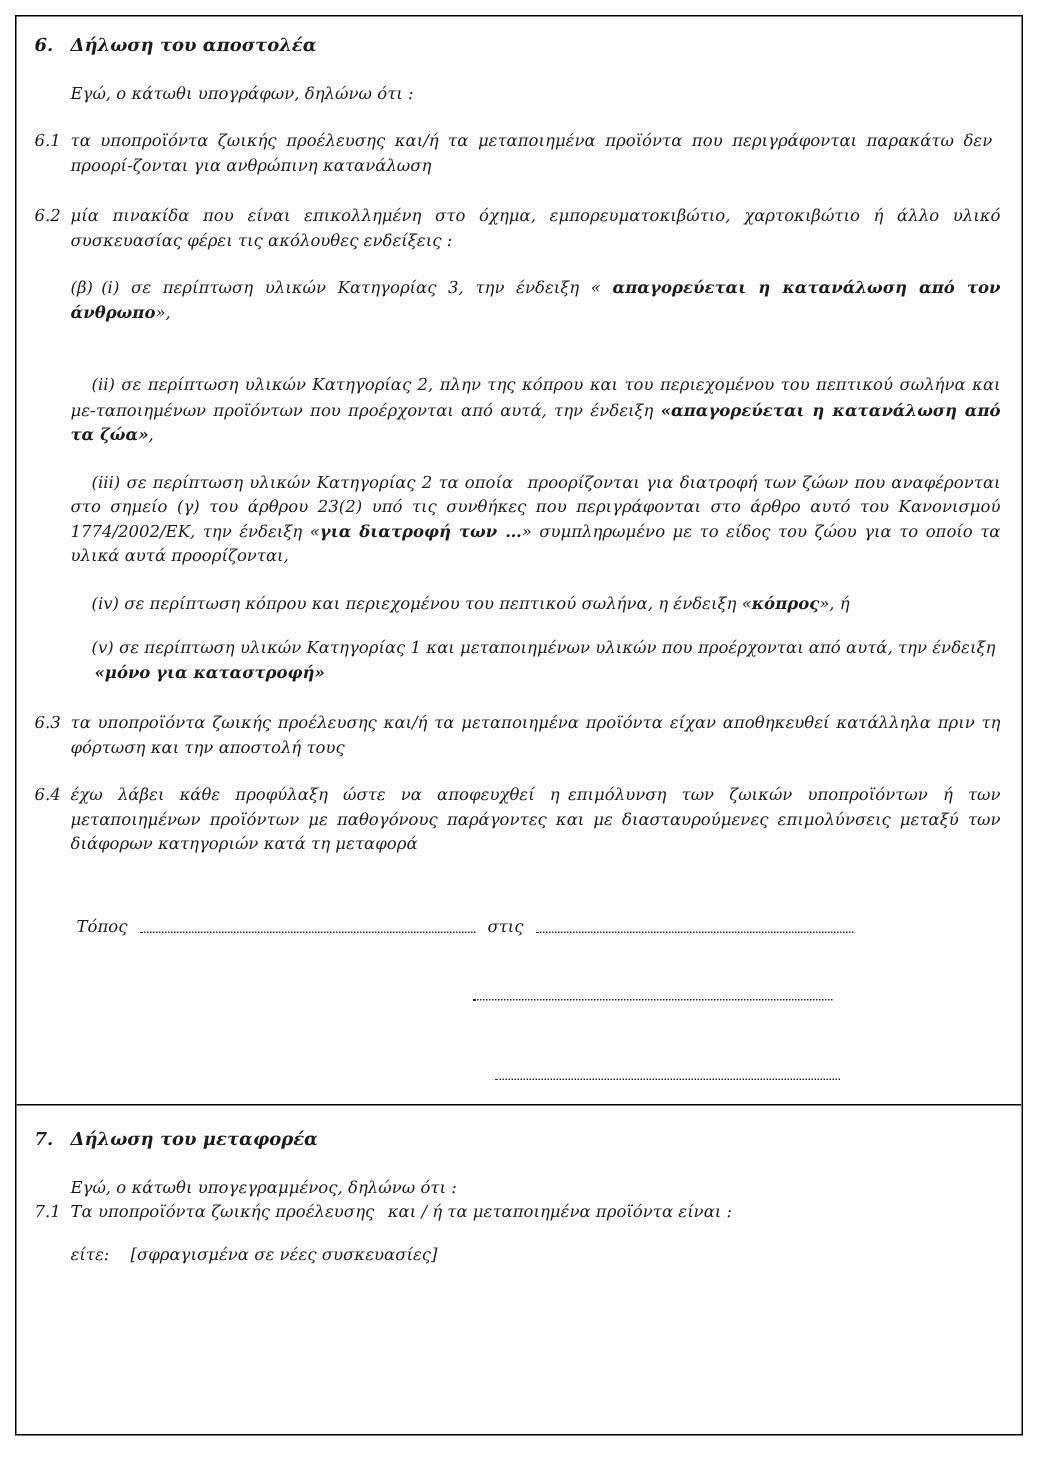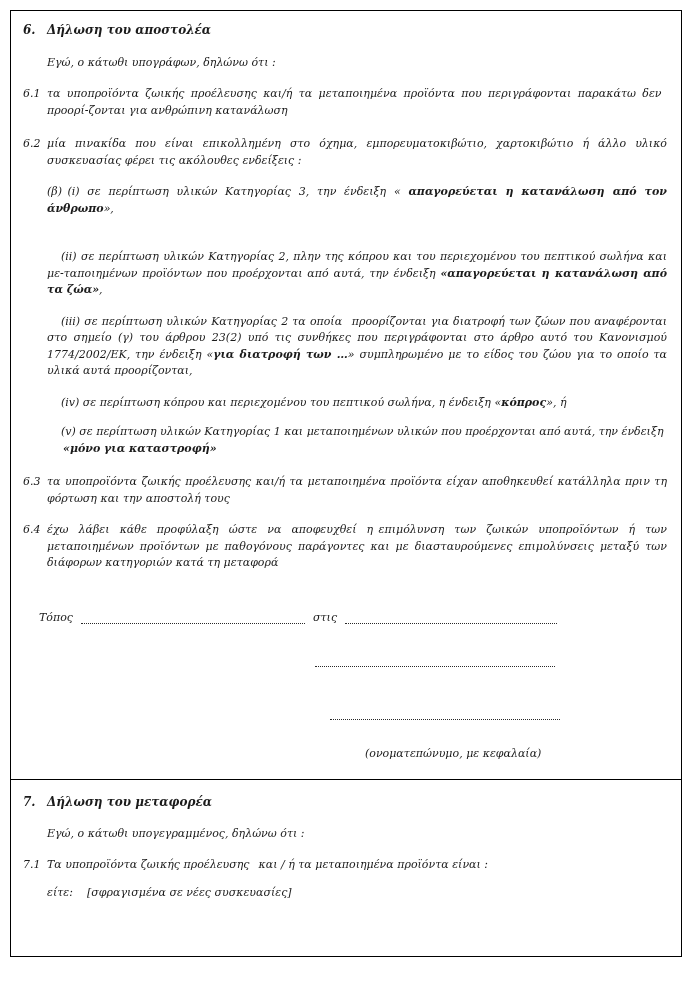--- a/index.html
+++ b/index.html
@@ -26,32 +26,32 @@
   .i61 { margin-top:15px; }
   .i62 { margin-top:17px; }
   .pa  { margin:13px 0 0 24px; }
   .pb1 { margin:15px 0 0 24px; }
   .pb2 { margin:32px 0 0 24px; text-indent:14px; }
   .pb3 { margin:15px 0 0 24px; text-indent:14px; }
   .pb4 { margin:15px 0 0 24px; text-indent:14px; }
   .pb5 { margin:13px 0 0 24px; text-indent:14px; }
   .i63 { margin-top:17px; }
   .i64 { margin-top:15px; }
-  .place-row { display:flex; align-items:center; margin:38px 0 0 16px; }
+  .place-row { display:flex; align-items:flex-start; margin:38px 0 0 28px; }
   .blank { display:inline-block; border-bottom:1.5px dotted #2a2a2a; height:11px; }
   .blank.place { width:224px; margin-left:8px; }
   .blank.date  { width:212px; margin-left:8px; }
   .date-label { margin-left:8px; }
   .sig-line  { margin:40px 0 0 292px; width:240px; height:0; border-bottom:1.5px dotted #2a2a2a; }
   .sig-cap   { margin:24px 0 0 292px; }
   .name-line { margin:52px 0 0 307px; width:230px; height:0; border-bottom:1.5px dotted #2a2a2a; }
   .name-cap  { margin:26px 0 0 342px; }
   .divider { margin:16px -14px 0 -12px; border:none; border-top:1.5px solid #000; }
   .h7 { margin-top:14px; }
-  .i71 { margin-top:14px; }
+  .i71 { }
   .opt { display:flex; }
   .opt .lab { flex:0 0 40px; }
   .opt1 { margin:12px 0 0 24px; }
   sup.fn { font-size:7.5px; font-style:italic; }
 </style>
 </head>
 <body>
 
 <div class="page">
   <div class="frame">
@@ -97,21 +97,20 @@
     <div class="place-row">
       <span>Τόπος</span>
       <span class="blank place"></span>
       <span class="date-label">στις</span>
       <span class="blank date"></span>
     </div>
 
     <div class="sig-line"></div>
 
     <div class="name-line"></div>
-    <div class="name-cap">(ονοματεπώνυμο, με κεφαλαία)</div>
 
     <hr class="divider">
 
     <div class="sec-head h7">
       <span class="num">7.</span>
       <span>Δήλωση του μεταφορέα</span>
     </div>
 
     <div class="intro7 para">Εγώ, ο κάτωθι υπογεγραμμένος, δηλώνω ότι :</div>
 

